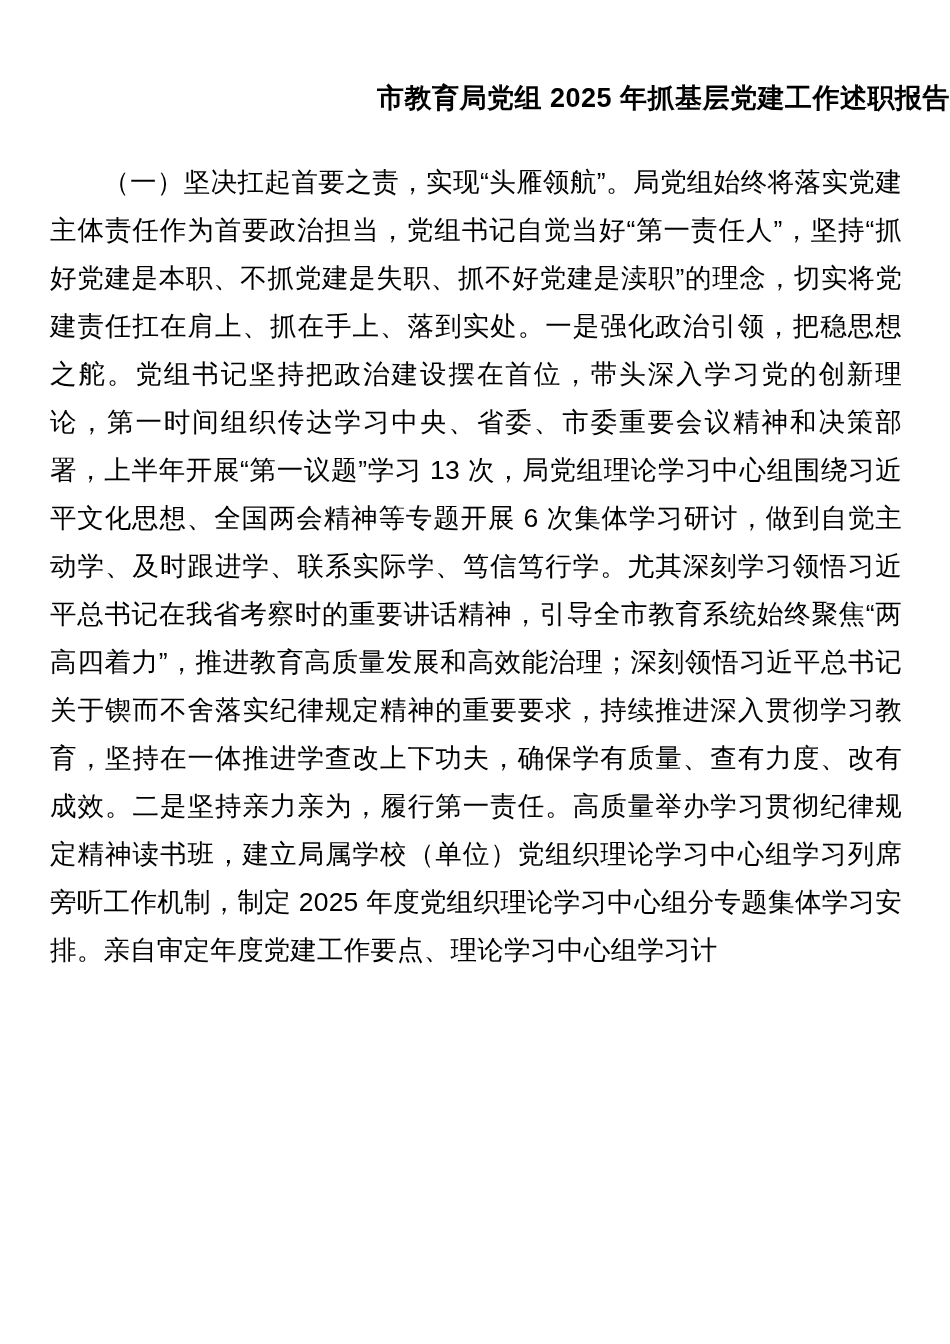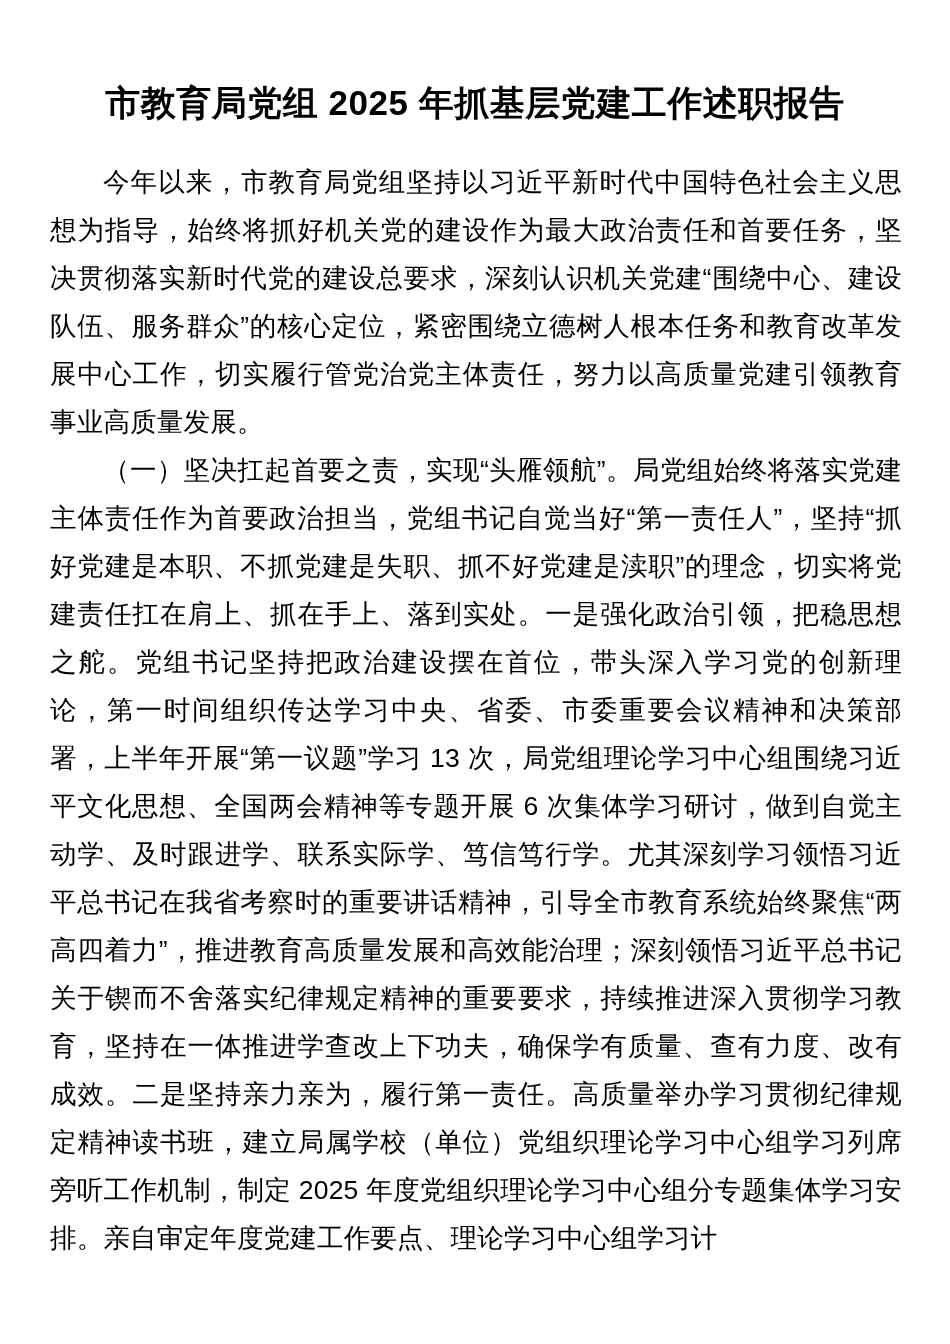--- a/index.html
+++ b/index.html
@@ -20,22 +20,22 @@
     height: 1344px;
     background: #ffffff;
     overflow: hidden;
     box-sizing: border-box;
   }
   .doc-title {
     position: absolute;
     left: 0;
     top: 57px;
     width: 950px;
-    text-align: center;
-    font-size: 35px;
+    text-align: right;
+    font-size: 27px;
     font-weight: 700;
     letter-spacing: 0.5px;
     line-height: 46px;
     white-space: nowrap;
   }
   .body-block {
     position: absolute;
     left: 50px;
     top: 158px;
     width: 852px;
@@ -62,23 +62,20 @@
 </style>
 </head>
 <body>
 
 <div class="page">
 
   <h1 class="doc-title">市教育局党组 2025 年抓基层党建工作述职报告</h1>
 
   <div class="body-block">
 
-    <p class="para">
-      <span class="seg">今年以来，市教育局党组坚持以习近平新时代中国特色社会主义思想为指导，始终将抓好机关党的建设作为最大政治责任和首要任务，坚决贯彻落实新时代党的建设总要求，深刻认识机关党建“围绕中心、建设队伍、服务群众”的核心定位，紧密围绕立德树人根本任务和教育改革发展中心工作，切实履行管党治党主体责任，努力以高质量党建引领教育事业高质量发展。</span>
-    </p>
 
 
     <p class="para">
       <span class="seg">（一）坚决扛起首要之责，实现“头雁领航”。局党组始终将落实党建主体责任作为首要政治担当，党组书记自觉当好“第一责任人”，坚持“抓好党建是本职、不抓党建是失职、抓不好党建是渎职”的理念，切实将党建责任扛在肩上、抓在手上、落到实处。</span><b class="em">一是</b><span class="seg">强化政治引领，把稳思想之舵。党组书记坚持把政治建设摆在首位，带头深入学习党的创新理论，第一时间组织传达学习中央、省委、市委重要会议精神和决策部署，上半年开展“第一议题”学习 13 次，局党组理论学习中心组围绕习近平文化思想、全国两会精神等专题开展 6 次集体学习研讨，做到自觉主动学、及时跟进学、联系实际学、笃信笃行学。尤其深刻学习领悟习近平总书记在我省考察时的重要讲话精神，引导全市教育系统始终聚焦“两高四着力”，推进教育高质量发展和高效能治理；深刻领悟习近平总书记关于锲而不舍落实纪律规定精神的重要要求，持续推进深入贯彻学习教育，坚持在一体推进学查改上下功夫，确保学有质量、查有力度、改有成效。</span><b class="em">二是</b><span class="seg">坚持亲力亲为，履行第一责任。高质量举办学习贯彻纪律规定精神读书班，建立局属学校（单位）党组织理论学习中心组学习列席旁听工作机制，制定 2025 年度党组织理论学习中心组分专题集体学习安排。亲自审定年度党建工作要点、理论学习中心组学习计</span>
     </p>
 
   </div>
 
 </div>
 

